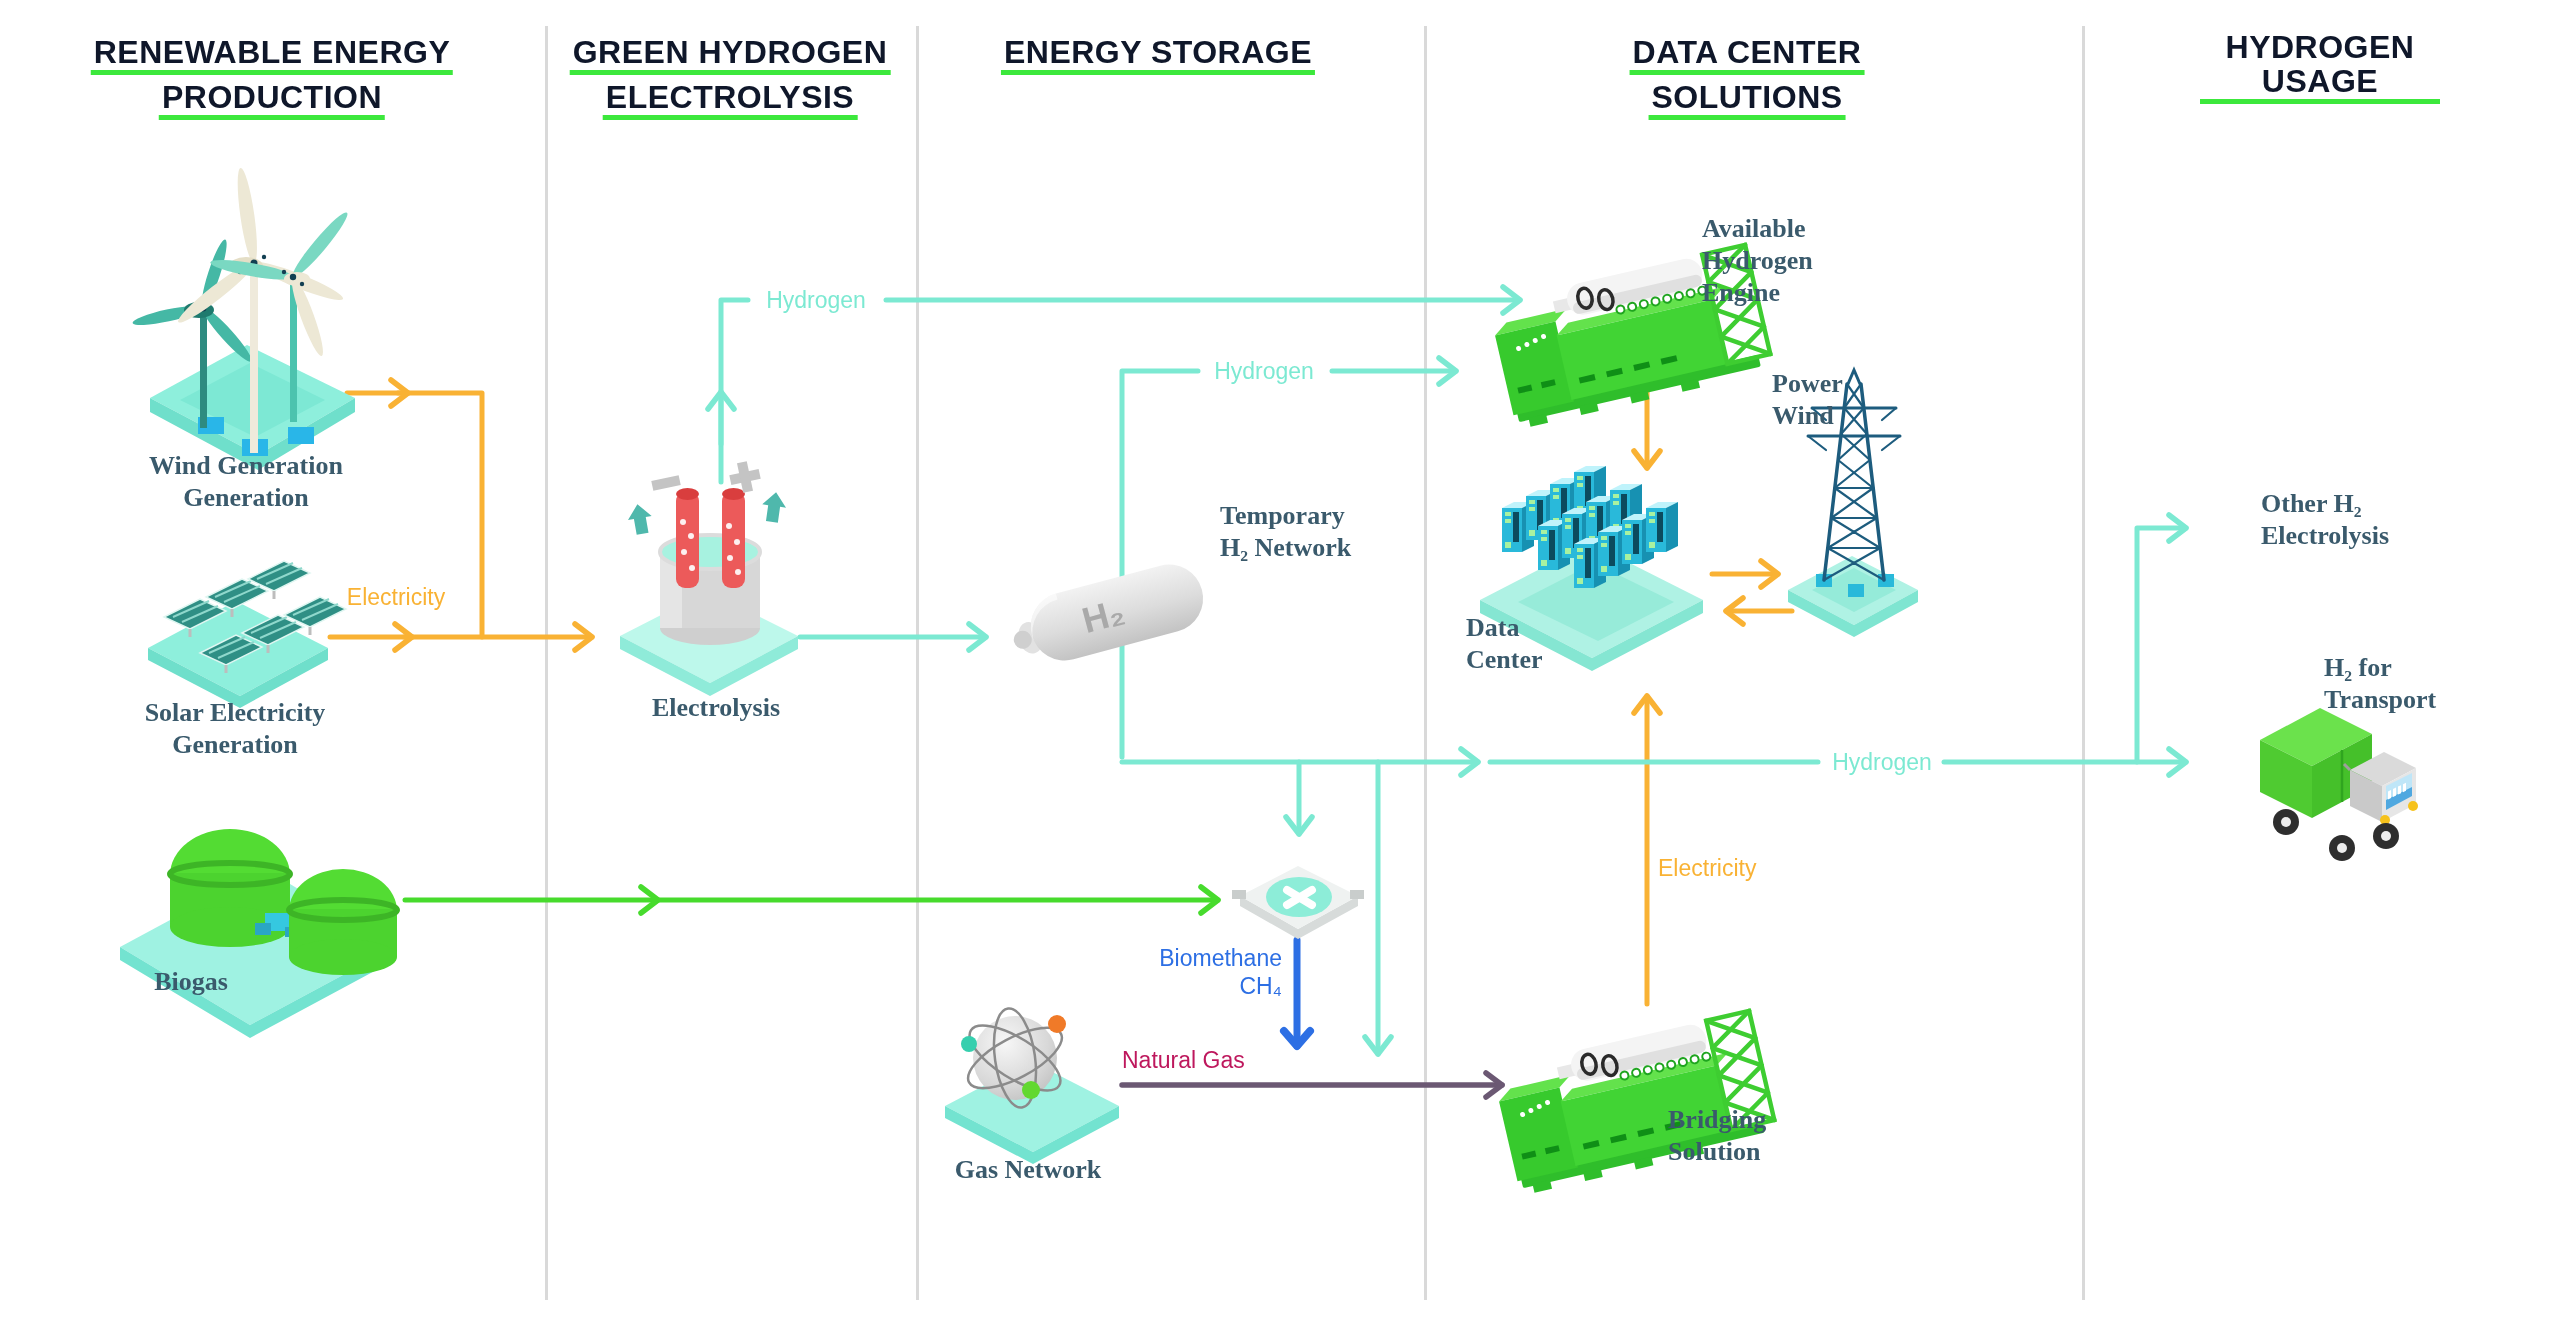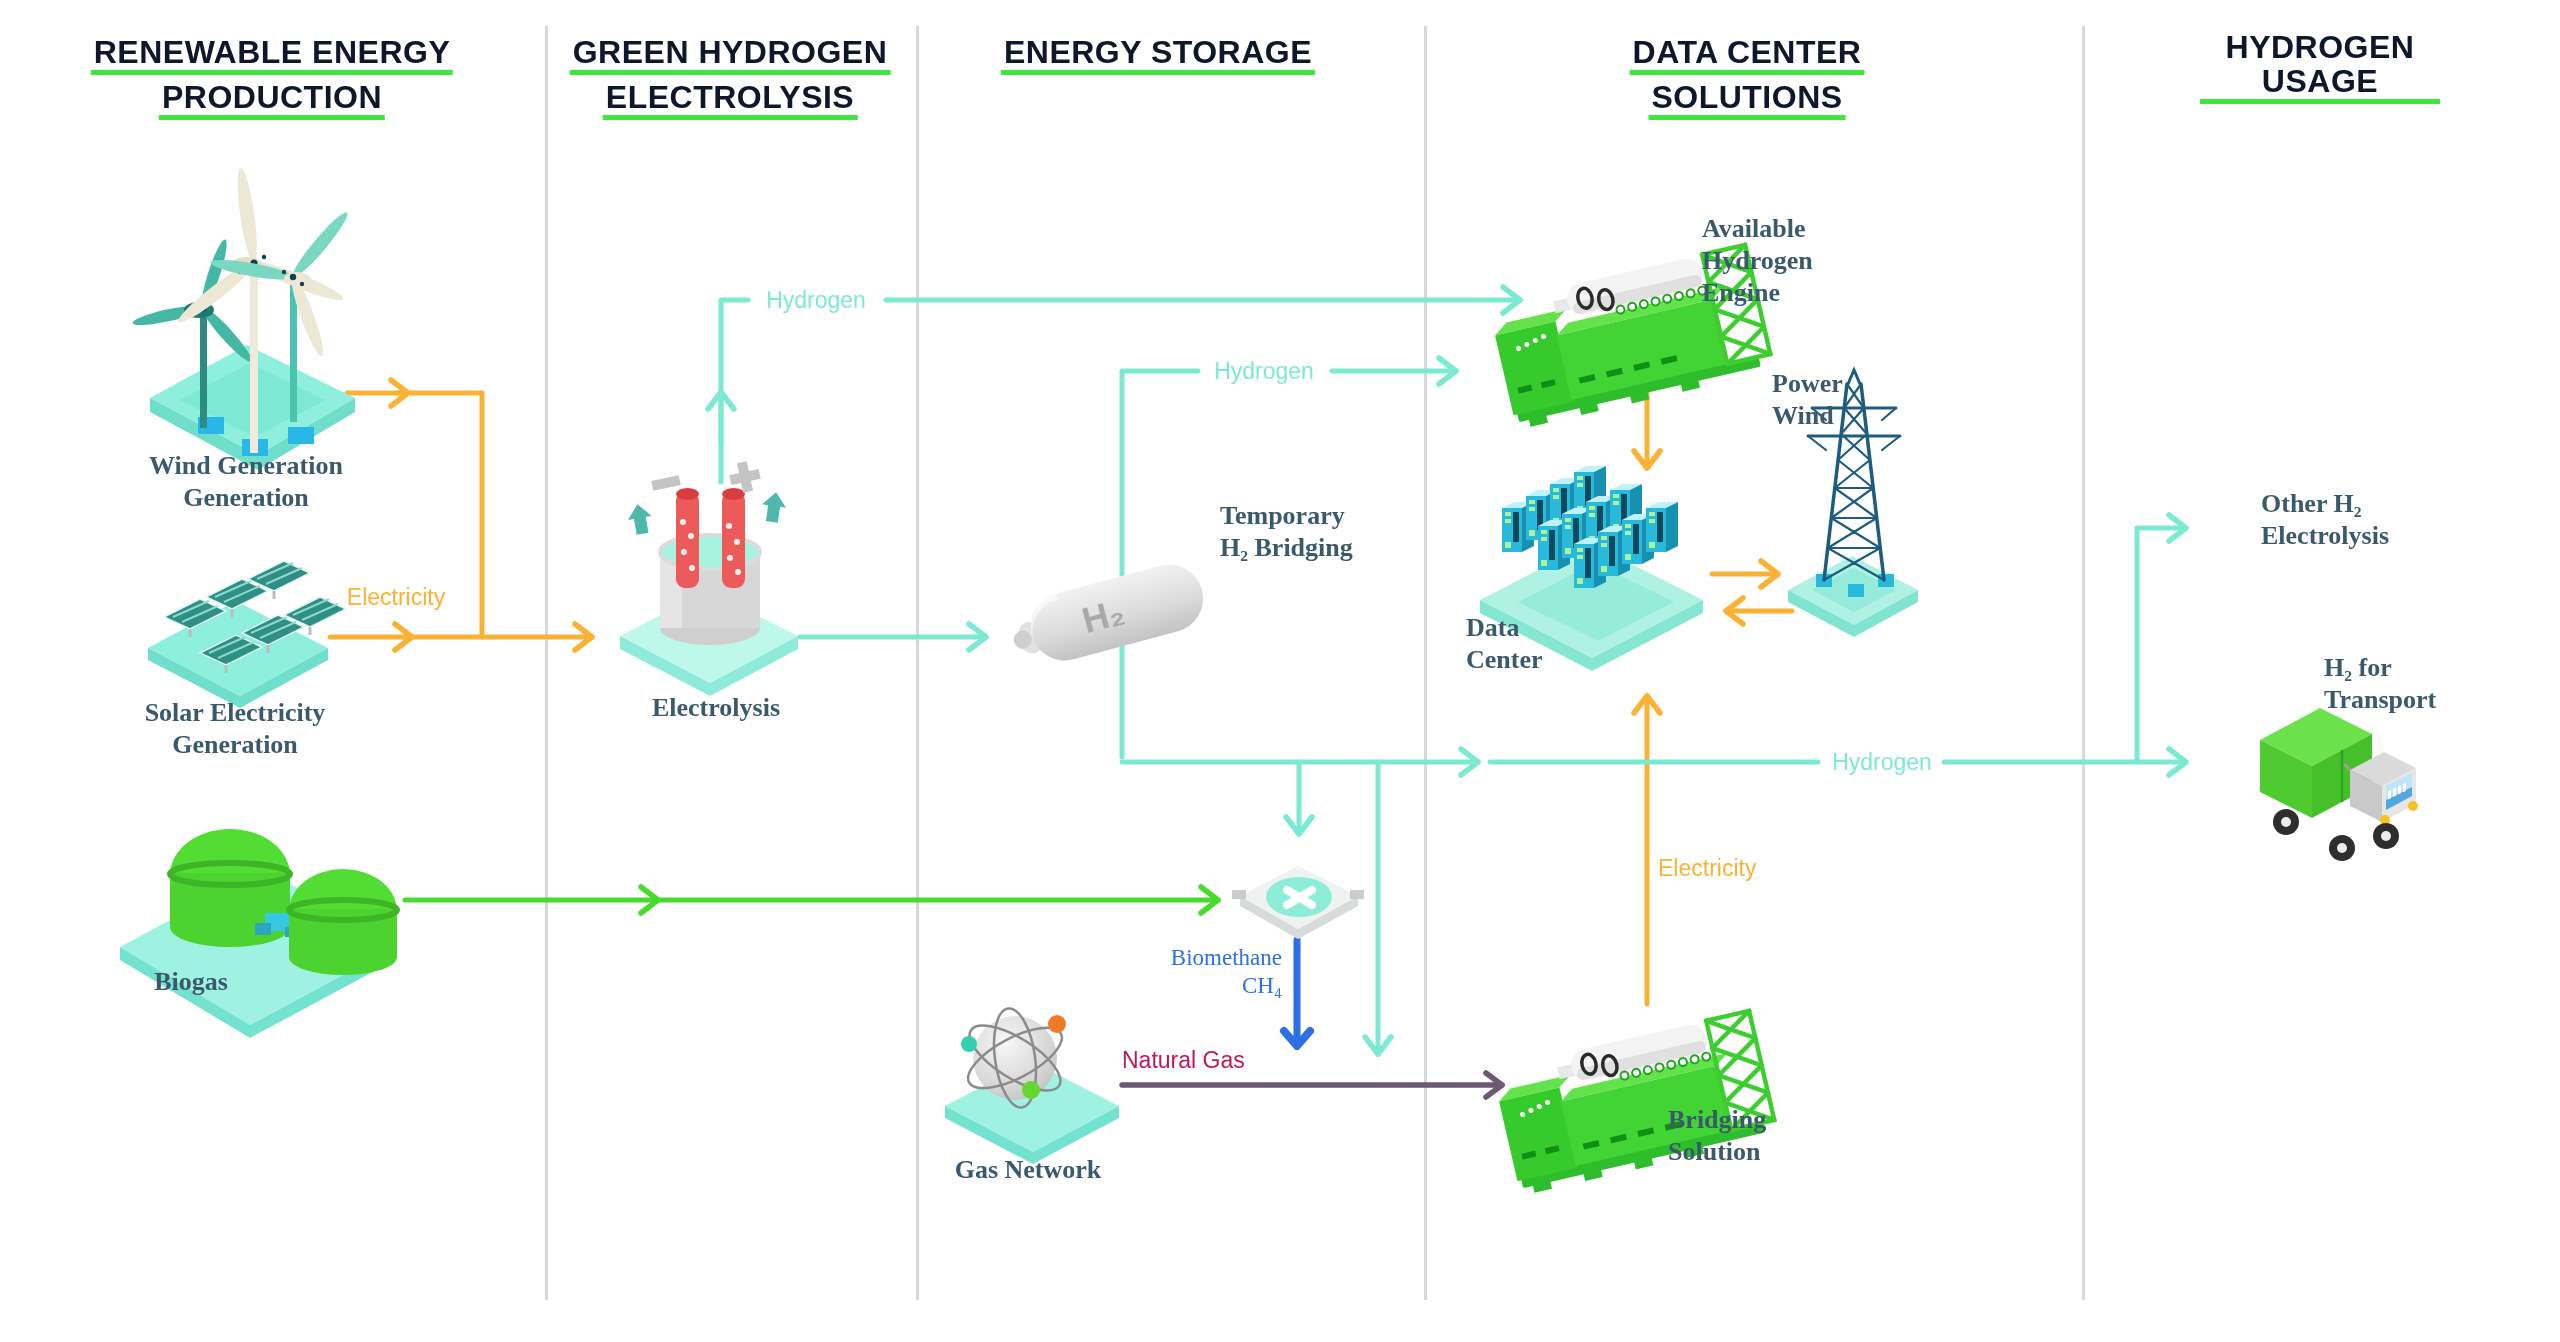--- a/index.html
+++ b/index.html
@@ -12,21 +12,21 @@
   .hdr { position:absolute; transform:translateX(-50%); text-align:center;
          color:#0f172a; font-size:32px; font-weight:700; letter-spacing:.5px; }
   .hdr .row { line-height:45px; }
   .hdr .ln { display:inline-block; border-bottom:5px solid #3CE83C; padding:0 3px 1px 3px; line-height:34px; }
   .nlabel { position:absolute; color:#3A5A6C; font-size:26px; font-weight:600; line-height:32px; white-space:nowrap;font-family:Liberation Serif, serif; }
   .center { transform:translateX(-50%); text-align:center; }
   .right { text-align:right; }
   .flabel { position:absolute; font-size:23px; font-weight:500; line-height:28px; white-space:nowrap; }
   .teal   { color:#7CE9D2; }
   .orange { color:#F9B234; }
-  .blue   { color:#2D6FE4;font-family:Liberation Serif, serif; }
+  .blue   { color:#2D6FE4; }
   .purple { color:#be185d; }
 </style>
 </head>
 <body>
 
 <div id="canvas">
 
   <div class="sep" style="left:545px"></div>
   <div class="sep" style="left:916px"></div>
   <div class="sep" style="left:1424px"></div>
@@ -442,21 +442,21 @@
       <div>Generation</div>
   </div>
   <div class="nlabel center" style="left:191px; top:966px">
     <div>Biogas</div>
   </div>
   <div class="nlabel center" style="left:716px; top:692px">
     <div>Electrolysis</div>
   </div>
   <div class="nlabel" style="left:1220px; top:500px">
     <div>Temporary</div>
-      <div>H₂ Bridging</div>
+      <div>H₂ Network</div>
   </div>
   <div class="nlabel center" style="left:1028px; top:1154px">
     <div>Gas Network</div>
   </div>
   <div class="nlabel" style="left:1466px; top:612px">
     <div>Data</div>
       <div>Center</div>
   </div>
   <div class="nlabel" style="left:1702px; top:213px">
     <div>Available</div>

